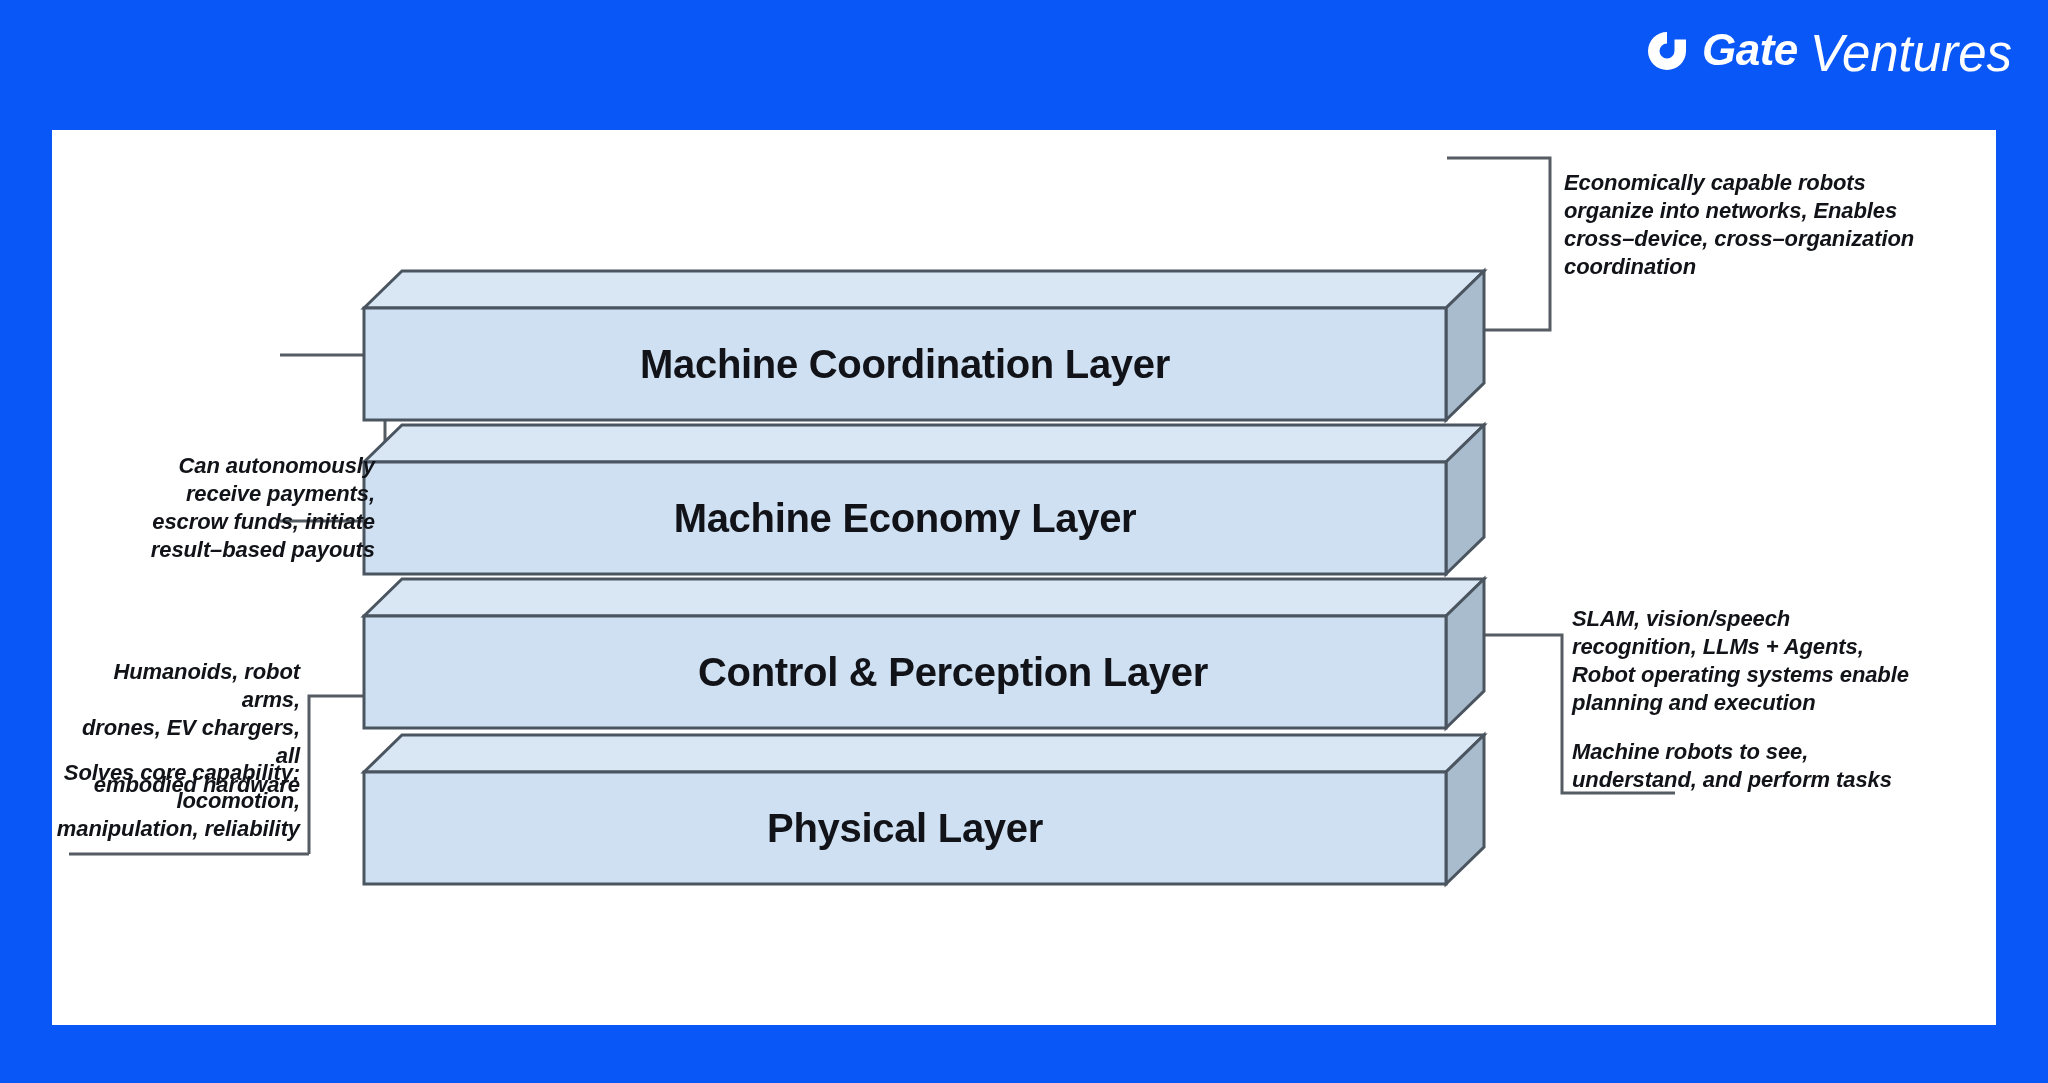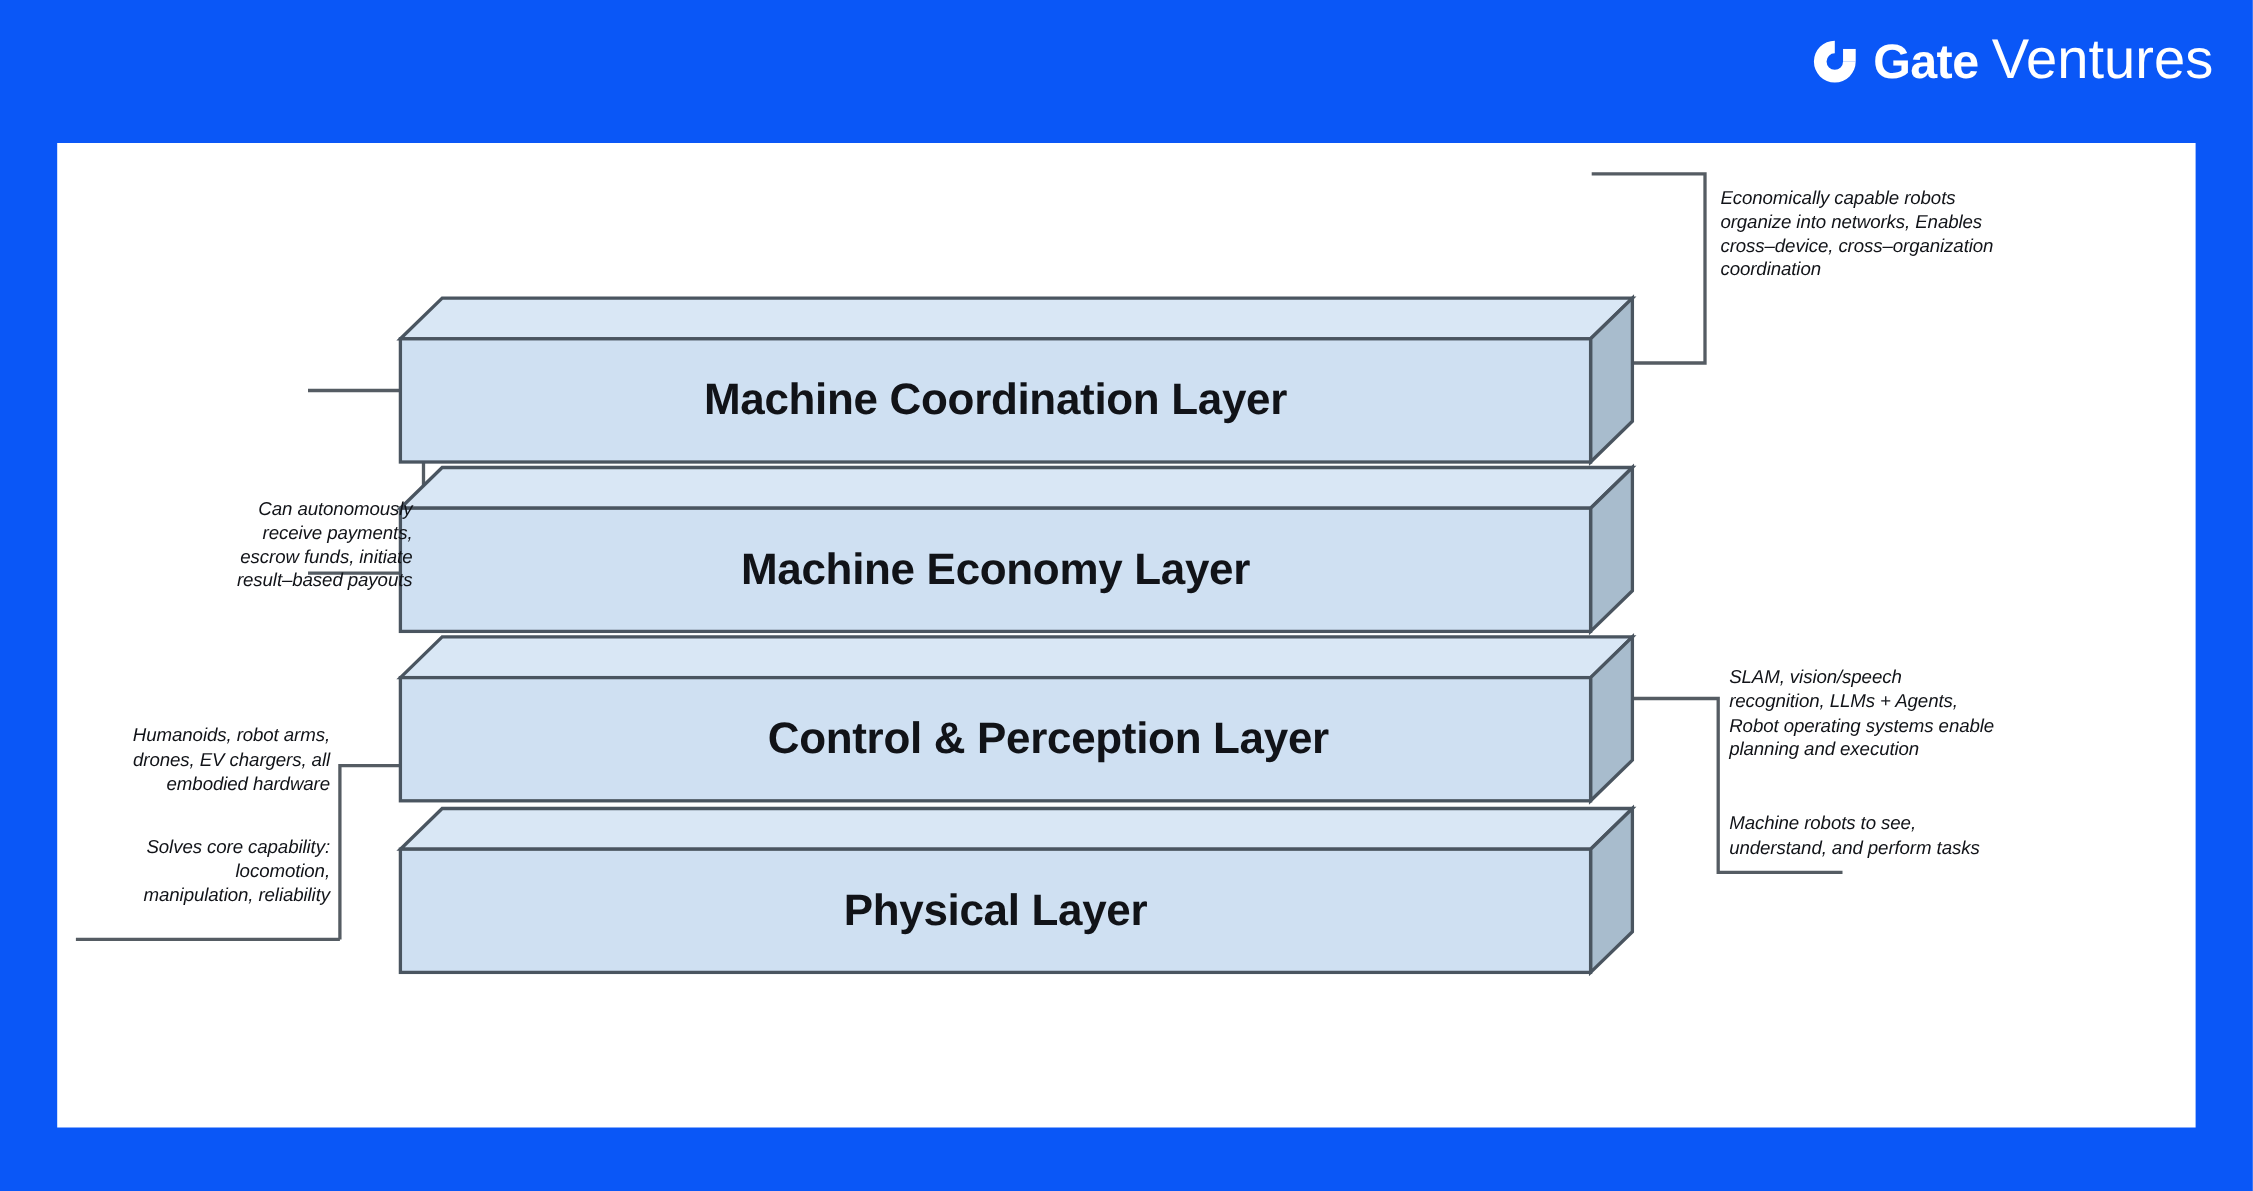--- a/index.html
+++ b/index.html
@@ -7,22 +7,23 @@
   body {
     background:#0a57f7;
     font-family:"Liberation Sans", sans-serif;
     position:relative;
   }
 
   
   #brand {
     position:absolute;
     top:28px; right:36px;
-    display:flex; align-items:flex-end; gap:12px;
+    display:flex; align-items:flex-start; gap:12px;
     color:#ffffff;
+    font-style:italic;
   }
   #brand .mark {
     width:46px; height:46px;
     position:relative;
     display:block;
   }
   #brand .mark svg { display:block; }
   #brand .gate {
     font-size:44px;
     font-weight:800;
@@ -59,22 +60,22 @@
     font-weight:700;
     color:#111318;
     letter-spacing:-0.3px;
     white-space:nowrap;
     transform:translate(-50%,-50%);
   }
 
   
   .anno {
     position:absolute;
-    font-size:17px;
-    font-weight:400;
+    font-size:22px;
+    font-weight:700;
     font-style:italic;
     line-height:1.28;
     color:#111318;
     letter-spacing:-0.1px;
     white-space:pre-line;
   }
   .anno.right-al { text-align:right; }
   .anno.left-al  { text-align:left; }
 </style>
 </head>

